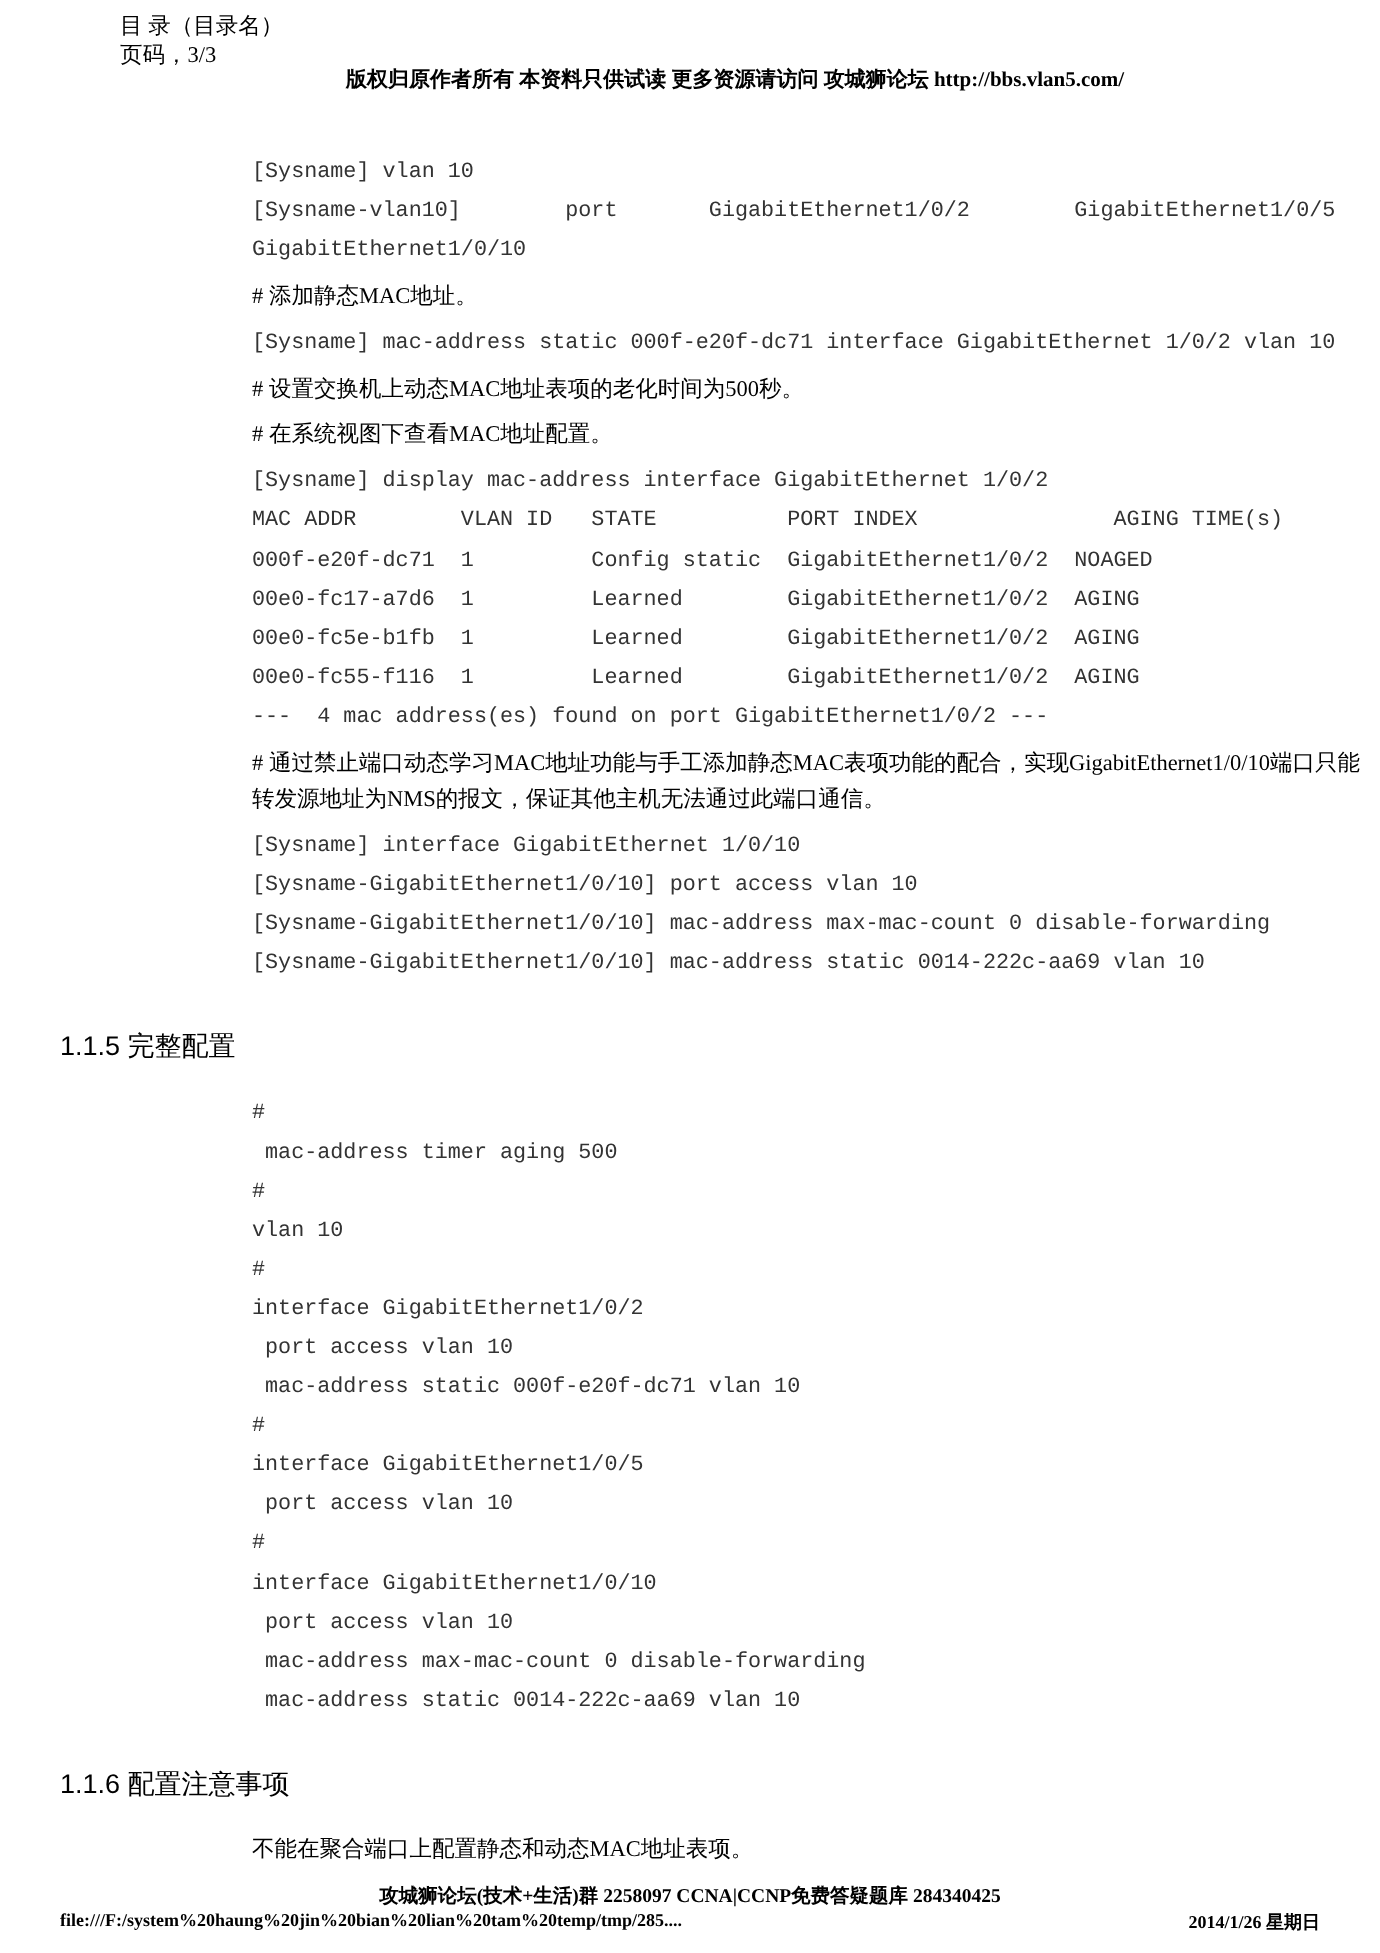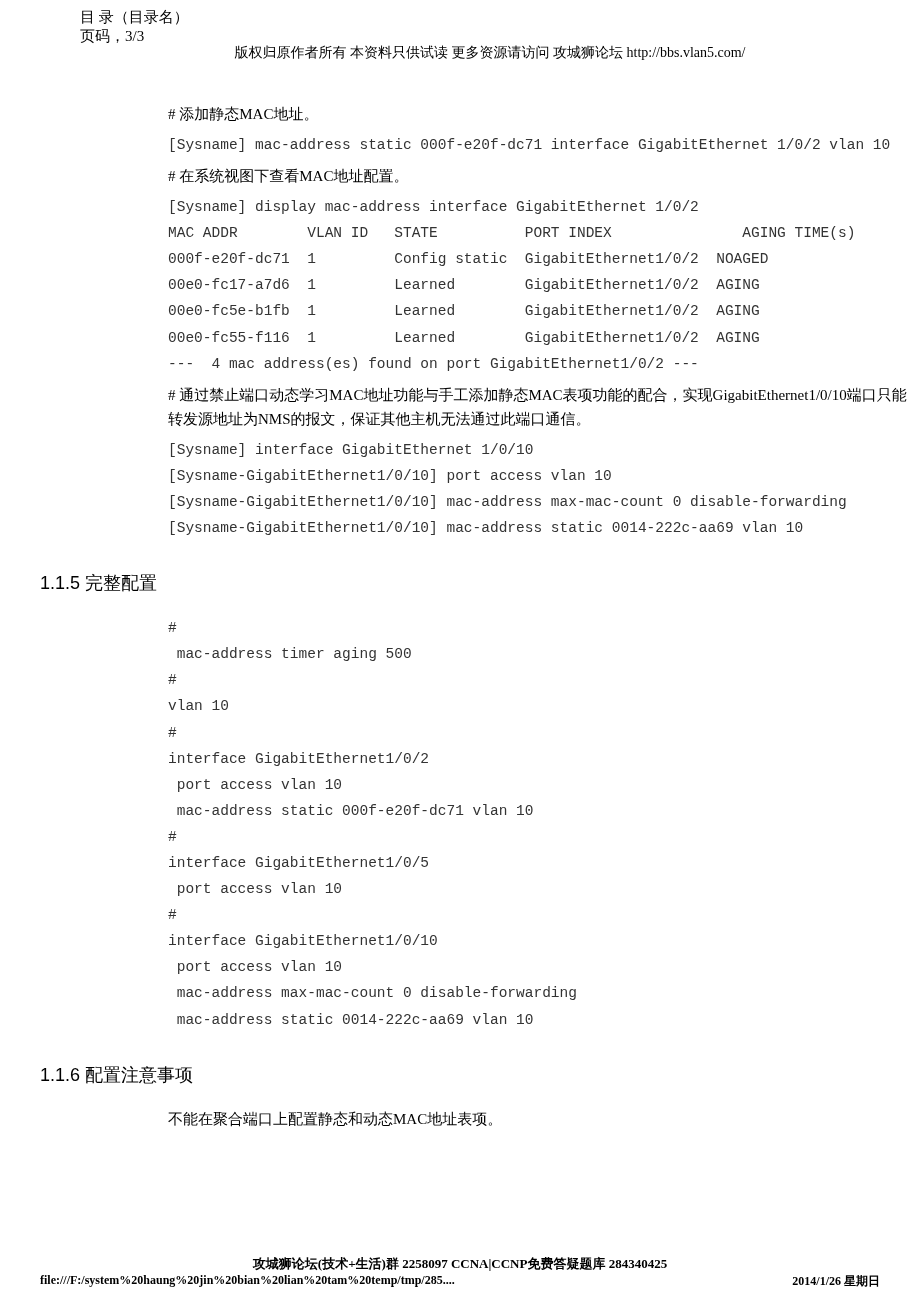--- a/index.html
+++ b/index.html
@@ -21,20 +21,21 @@
       justify-content: center;
       font-size: 15px;
       padding: 0 40px;
       flex-direction: column;
     }
     .header-copyright {
       text-align: center;
       font-size: 14px;
       margin-top: -2px;
       margin-left: 60px;
+      font-weight: bold;
     }
     .content {
       margin: 40px 0 0 128px;
       width: 740px;
     }
     .code {
       font-family: "Courier New", monospace;
       font-size: 14.5px;
       line-height: 1.8;
       white-space: pre;
@@ -78,22 +79,26 @@
 
 <div class="page">
 
   <div class="header">
     <span>目 录（目录名）</span>
     <span>页码，3/3</span>
   </div>
   <div class="header-copyright">版权归原作者所有 本资料只供试读 更多资源请访问 攻城狮论坛 http://bbs.vlan5.com/</div>
 
   <div class="content">
+    <div class="code">[Sysname] vlan 10
+[Sysname-vlan10]        port       GigabitEthernet1/0/2        GigabitEthernet1/0/5
+GigabitEthernet1/0/10</div>
     <div class="body-text"># 添加静态MAC地址。</div>
     <div class="code">[Sysname] mac-address static 000f-e20f-dc71 interface GigabitEthernet 1/0/2 vlan 10</div>
+    <div class="body-text"># 设置交换机上动态MAC地址表项的老化时间为500秒。</div>
     <div class="body-text"># 在系统视图下查看MAC地址配置。</div>
     <div class="code">[Sysname] display mac-address interface GigabitEthernet 1/0/2
 MAC ADDR        VLAN ID   STATE          PORT INDEX               AGING TIME(s)
 000f-e20f-dc71  1         Config static  GigabitEthernet1/0/2  NOAGED
 00e0-fc17-a7d6  1         Learned        GigabitEthernet1/0/2  AGING
 00e0-fc5e-b1fb  1         Learned        GigabitEthernet1/0/2  AGING
 00e0-fc55-f116  1         Learned        GigabitEthernet1/0/2  AGING
 ---  4 mac address(es) found on port GigabitEthernet1/0/2 ---</div>
     <div class="body-text"># 通过禁止端口动态学习MAC地址功能与手工添加静态MAC表项功能的配合，实现GigabitEthernet1/0/10端口只能转发源地址为NMS的报文，保证其他主机无法通过此端口通信。</div>
     <div class="code">[Sysname] interface GigabitEthernet 1/0/10

